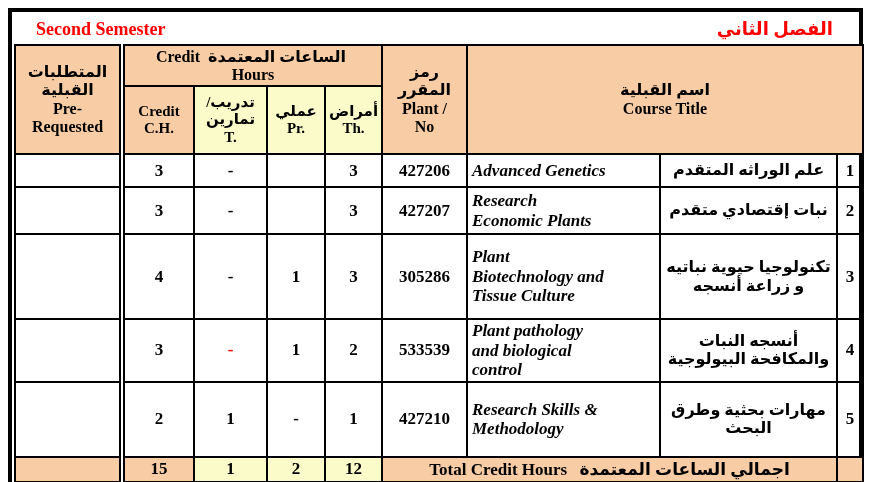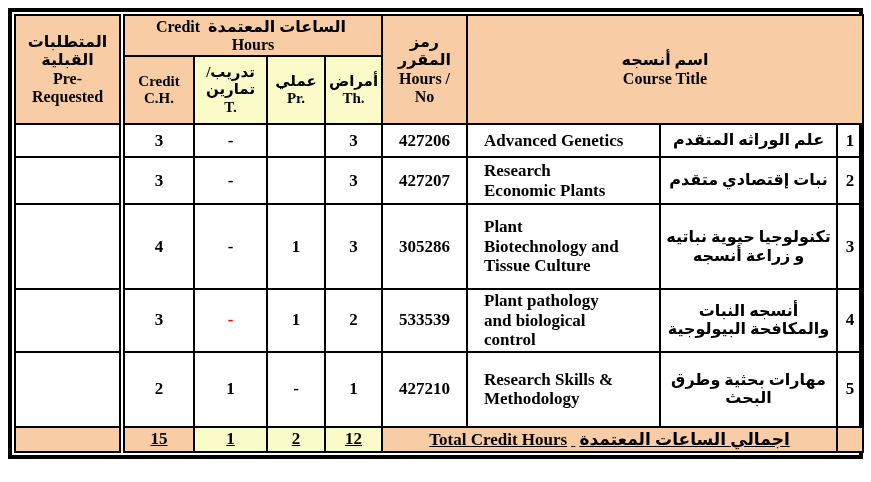--- a/index.html
+++ b/index.html
@@ -49,46 +49,51 @@
   }
   .peach{background:var(--peach);}
   .yellow{background:var(--pale_yellow);}
   .pre-col{border-right:6px double var(--border);}
   .hdr{font-size:16px;}
   .subhdr{font-size:15px;}
   .ml{white-space:pre-line;line-height:1.15;display:block;}
   .num{font-size:17px;}
   .cell-en{
     text-align:left;
-    padding-left:16px;
+    padding-left:4px;
     font-size:17px;
     line-height:1.12;
+    font-style:italic;
   }
   .cell-ar{
     font-size:16px;
     line-height:1.25;
     margin-top:38px;
   }
   .neg-red{color:var(--accent_red);}
   tr.hr1{height:30px;}
   tr.hr2{height:68px;}
   tr.r1{height:33px;}
   tr.r2{height:47px;}
   tr.r3{height:85px;}
   tr.r4{height:62px;}
   tr.r5{height:75px;}
-  tr.rt{height:16px;text-decoration:underline;}
+  tr.rt{height:16px;}
   tr.rt td{font-size:17px;}
   .bi-line span{margin:0 4px;}
 </style>
 </head>
 <body>
 
 <div class="frame">
 
+  <div class="title-row">
+    <span class="title-en">Second Semester</span>
+    <span class="title-ar" dir="rtl">الفصل الثاني</span>
+  </div>
 
   <table>
     <colgroup>
       <col style="width:107px">
         <col style="width:72px">
         <col style="width:73px">
       <col style="width:58px">
         <col style="width:57px">
         <col style="width:85px">
       <col style="width:193px">
@@ -105,25 +110,25 @@
         </th>
         <th colspan="4" class="peach hdr bi-line">
           <span dir="rtl">
             <span>الساعات المعتمدة</span>
             <span dir="ltr">Credit Hours</span>
           </span>
         </th>
         <th rowspan="2" class="peach hdr">
           <span class="ml" dir="rtl">رمز
 المقرر</span>
-          <span class="ml">Hours /
+          <span class="ml">Plant /
 No</span>
         </th>
         <th rowspan="2" colspan="3" class="peach hdr">
-          <span class="ml" dir="rtl">اسم أنسجه</span>
+          <span class="ml" dir="rtl">اسم القبلية</span>
           <span class="ml">Course Title</span>
         </th>
       </tr>
       <tr class="hr2">
         <th class="peach subhdr">
           <span class="ml">Credit
 C.H.</span>
         </th>
         <th class="yellow subhdr">
           <span class="ml" dir="rtl">تدريب/

